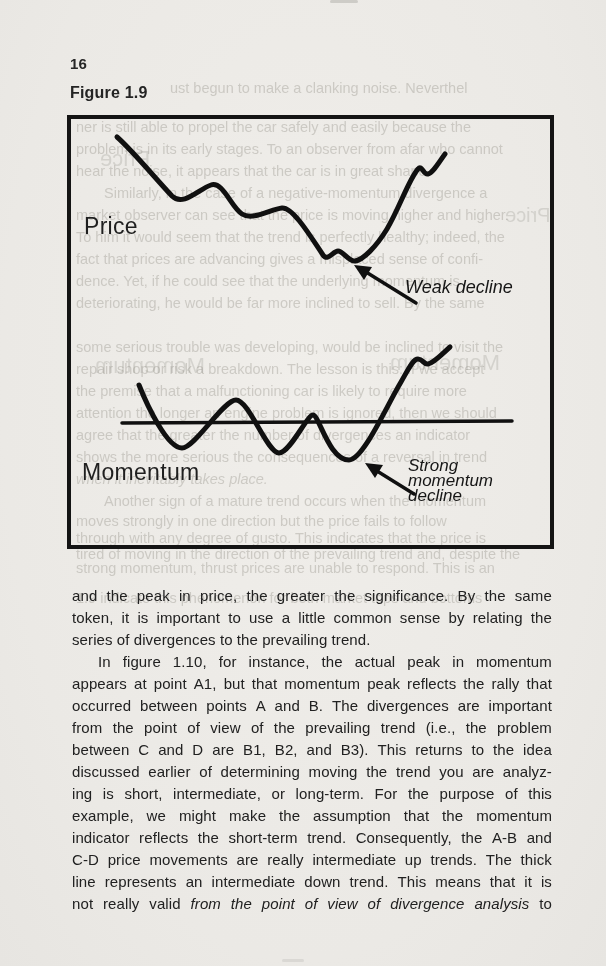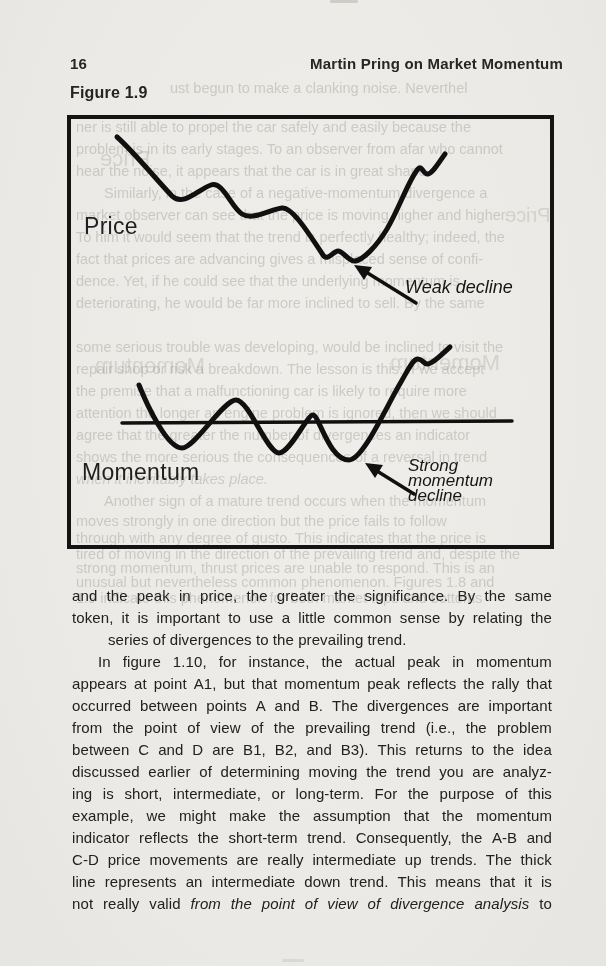--- a/index.html
+++ b/index.html
@@ -35,21 +35,21 @@
   .price-label{left:13px;top:94px;}
   .momentum-label{left:11px;top:340px;}
   .annot{position:absolute;font-style:italic;color:#161616;}
   .weak-annot{left:334px;top:158px;font-size:18px;}
   .strong-annot{left:337px;top:339px;font-size:17px;line-height:15px;}
 
   
   .body-text{position:absolute;left:72px;top:584px;width:480px;z-index:2;color:#212121;
     font-size:15px;letter-spacing:.1px;}
   .bline{display:flex;justify-content:space-between;height:22px;white-space:nowrap;align-items:center;}
-  .bline.nojust{justify-content:flex-start;gap:4.2px;margin-left:36px;}
+  .bline.nojust{justify-content:flex-start;gap:4.2px;}
   .bline.indent{padding-left:26px;}
   .it{font-style:italic;}
 </style>
 </head>
 <body>
 
 <div id="page">
 
   <div class="scan-mark-top"></div>
   <div class="scan-mark-bottom"></div>
@@ -70,31 +70,29 @@
       <div class="gline" style="left: 76px; top: 383px;">the premise that a malfunctioning car is likely to require more</div>
       <div class="gline" style="left: 76px; top: 405px;">attention the longer an engine problem is ignored, then we should</div>
       <div class="gline" style="left: 76px; top: 427px;">agree that the greater the number of divergences an indicator</div>
       <div class="gline" style="left: 76px; top: 449px;">shows the more serious the consequences of a reversal in trend</div>
       <div class="gline" style="left: 76px; top: 471px; font-style: italic;">when it inevitably takes place.</div>
       <div class="gline" style="left: 104px; top: 493px;">Another sign of a mature trend occurs when the momentum</div>
       <div class="gline" style="left: 76px; top: 513px;">moves strongly in one direction but the price fails to follow</div>
       <div class="gline" style="left: 76px; top: 530px;">through with any degree of gusto. This indicates that the price is</div>
       <div class="gline" style="left: 76px; top: 546px;">tired of moving in the direction of the prevailing trend and, despite the</div>
       <div class="gline" style="left: 76px; top: 560px;">strong momentum, thrust prices are unable to respond. This is an</div>
-      <div class="gline" style="left: 76px; top: 574px;">unusual but nevertheless common phenomenon. Figures 1.8 and</div>
       <div class="gline" style="left: 76px; top: 590px;">1.9 indicate this phenomenon for both market tops and bottoms</div>
       <div class="gmirror" style="left: 100px; top: 146px; font-size: 22px;">Price</div>
       <div class="gmirror" style="left: 505px; top: 204px; font-size: 20px;">Price</div>
       <div class="gmirror" style="left: 95px; top: 353px; font-size: 22px;">Momentum</div>
       <div class="gmirror" style="left: 390px; top: 350px; font-size: 22px;">Momentum</div>
     </div>
 
   <div class="header">
     <span>16</span>
-    <span>Martin Pring on Market Momentum</span>
   </div>
 
   <div class="fig-caption">Figure 1.9</div>
 
   <div class="figure-box">
     <svg width="479" height="426" viewBox="0 0 479 426">
       <g fill="none" stroke="#101010" stroke-linecap="round" stroke-linejoin="round">
         <path stroke-width="5" d="M46,18 C60,30 85,60 101,77 C112,88 128,70 140,66 C152,62 160,88 171,95 C182,102 200,90 211,89 C222,88 240,118 252,136 C257,143 262,132 267,132 C272,132 278,143 284,142 C292,141 305,128 316,110 C328,90 338,60 347,50 C351,45 352,56 357,55 C362,54 368,43 374,35"></path>
         <path stroke-width="3.5" d="M51,304 L441,302"></path>
         <path stroke-width="5" d="M68,266 C76,286 96,329 111,329 C124,329 152,281 165,281 C178,281 196,334 208,334 C219,334 236,296 242,296 C248,296 258,341 278,341 C292,341 315,288 330,263 C338,249 342,240 347,240 C352,240 353,246 357,245 C363,244 371,235 379,228"></path>

